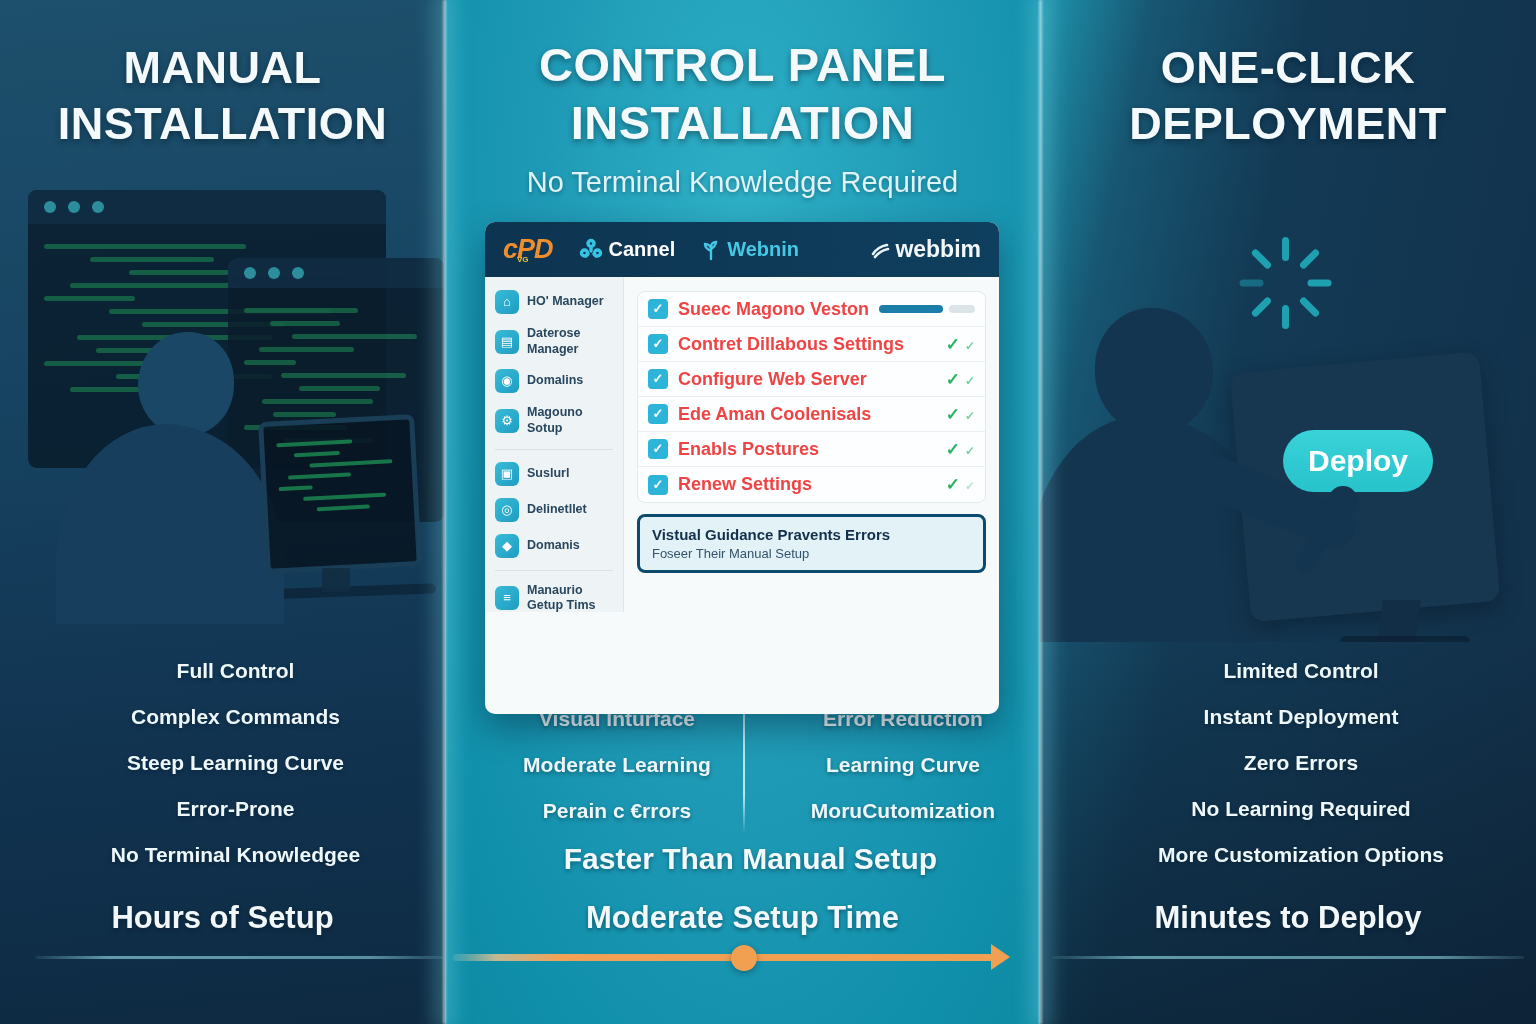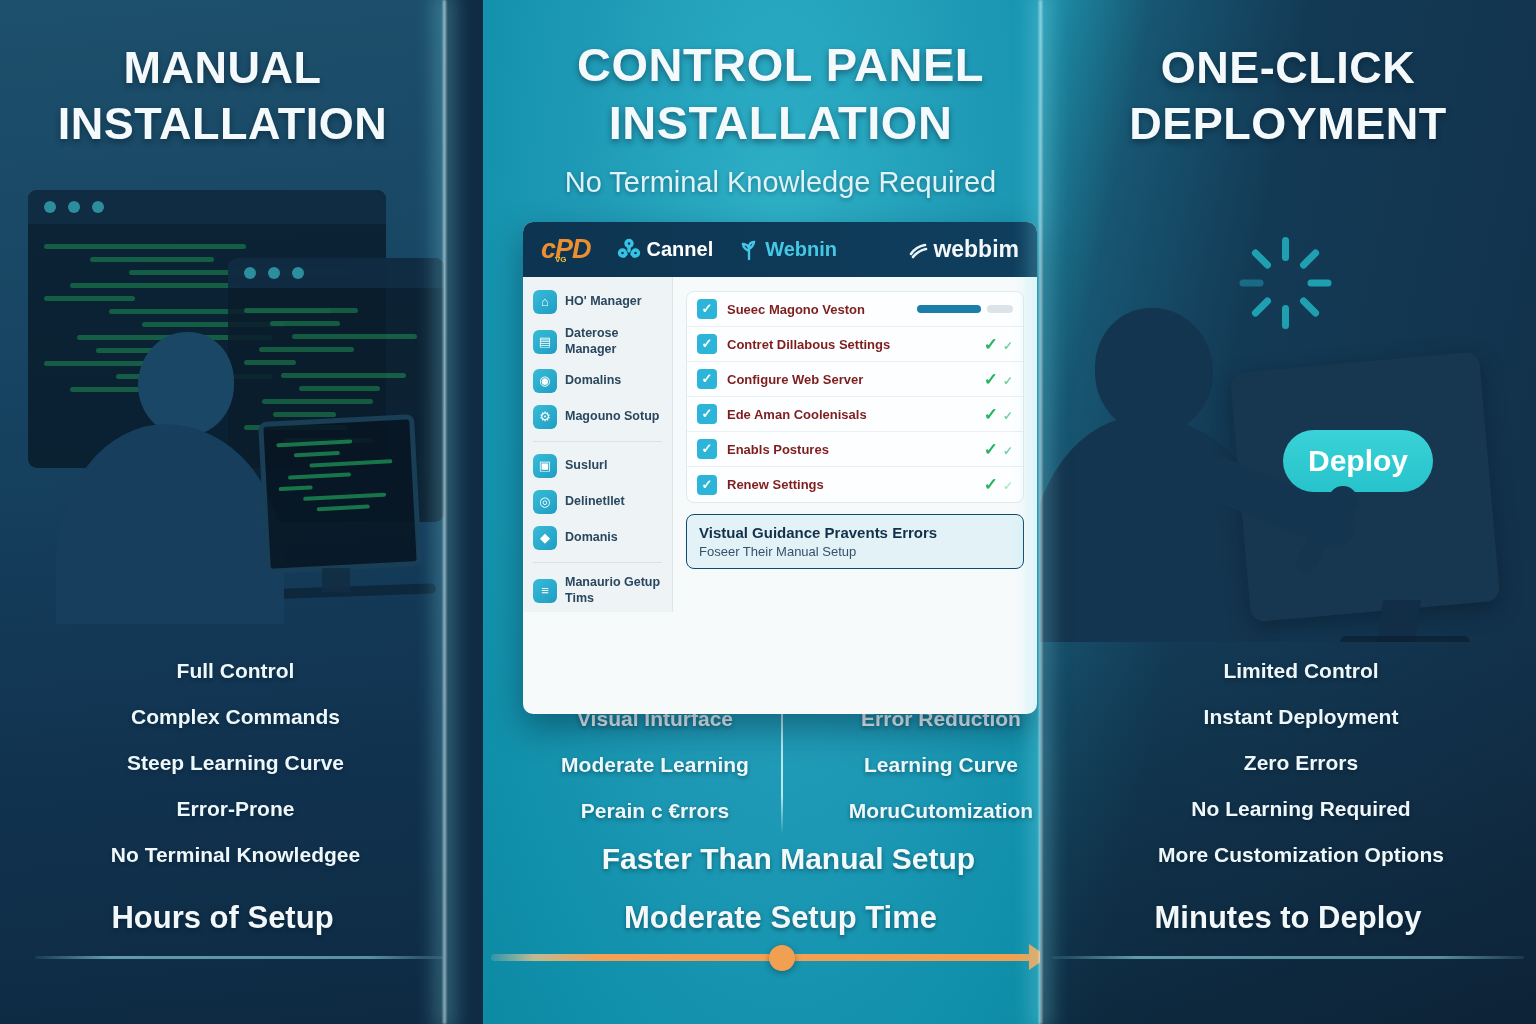--- a/index.html
+++ b/index.html
@@ -6,21 +6,21 @@
   *{box-sizing:border-box;}
   .stage{position:relative;width:1536px;height:1024px;overflow:hidden;
          font-family:"Liberation Sans",sans-serif;}
   .abs{position:absolute;}
   .col{position:absolute;top:0;height:1024px;overflow:hidden;}
 
   
   .col-manual{left:0;width:445px;
     background:linear-gradient(175deg,#1d506c 0%,#164361 38%,#113350 72%,#0e2a42 100%);}
   .col-panel{left:445px;width:595px;
-    background:radial-gradient(ellipse at 50% 26%,#2fb2c8 0%,#1f9ab6 48%,#1190ab 80%,#0d8aa4 100%);margin-left:38px;}
+    background:radial-gradient(ellipse at 50% 26%,#2fb2c8 0%,#1f9ab6 48%,#1190ab 80%,#0d8aa4 100%);}
   .col-oneclick{left:1040px;width:496px;
     background:linear-gradient(180deg,rgba(0,0,0,0) 62%,rgba(4,14,26,.38) 100%),
                linear-gradient(102deg,#1e95ae 0%,#175672 16%,#133a55 38%,#122f48 100%);}
   .seam{position:absolute;top:0;bottom:0;width:3px;background:rgba(215,248,252,.65);
         filter:blur(1.2px);box-shadow:0 0 20px 7px rgba(130,225,240,.38);z-index:20;}
 
   
   .big-title{position:absolute;left:0;right:0;text-align:center;font-weight:800;
     font-size:45px;line-height:1.24;color:#f4f9fb;letter-spacing:.5px;
     text-shadow:0 3px 6px rgba(4,22,38,.45);}
@@ -80,28 +80,28 @@
     background:linear-gradient(135deg,#38bbd8,#1f9dc2);}
   .side-label{font-size:12.5px;font-weight:700;color:#29475f;line-height:1.25;}
   .side-div{height:1px;background:#d7e1e6;margin:10px 0 12px;}
   .main{flex:1;padding:14px 13px;background:#f7fafb;}
   .card{border:1px solid #e0eaee;border-radius:8px;background:#fdfeff;overflow:hidden;}
   .row{display:flex;align-items:center;gap:10px;height:35px;padding:0 10px;
     border-bottom:1px solid #e8f0f3;}
   .row:last-child{border-bottom:none;}
   .cbx{flex:0 0 20px;width:20px;height:20px;border-radius:4px;background:#2cb5d8;
     color:#fff;font-size:13px;font-weight:800;text-align:center;line-height:20px;cursor:pointer;}
-  .row-label{flex:1;font-size:13px;font-weight:700;color:#7f1d1d;white-space:nowrap;
+  .row-label{flex:1;font-size:18px;font-weight:700;color:#ef4444;white-space:nowrap;
     overflow:hidden;text-overflow:ellipsis;}
   .progress{display:flex;align-items:center;gap:6px;}
   .pfill{width:64px;height:8px;border-radius:4px;background:#1a7ea8;display:inline-block;}
   .prest{width:26px;height:8px;border-radius:4px;background:#dbe4e8;display:inline-block;}
   .checks .c1{color:#28b463;font-size:17px;font-weight:800;}
   .checks .c2{color:#6fd39c;font-size:12px;font-weight:700;margin-left:5px;}
-  .note{margin-top:11px;background:#e2f2f6;border:1px solid #0c4a6e;border-radius:8px;
+  .note{margin-top:11px;background:#e2f2f6;border:3px solid #0c4a6e;border-radius:8px;
     padding:9px 12px;}
   .note-title{font-size:15px;font-weight:800;color:#13304b;}
   .note-sub{font-size:13px;font-weight:400;color:#33536d;margin-top:3px;}
 
   
   .split{position:absolute;top:650px;width:290px;}
   .split-left{left:14px;}  .split-right{left:300px;}
   .split-divider{position:absolute;left:298px;top:620px;width:2px;height:214px;
     background:linear-gradient(180deg,rgba(220,250,252,0),rgba(212,246,250,.85) 18%,
                rgba(212,246,250,.85) 82%,rgba(220,250,252,0));}

